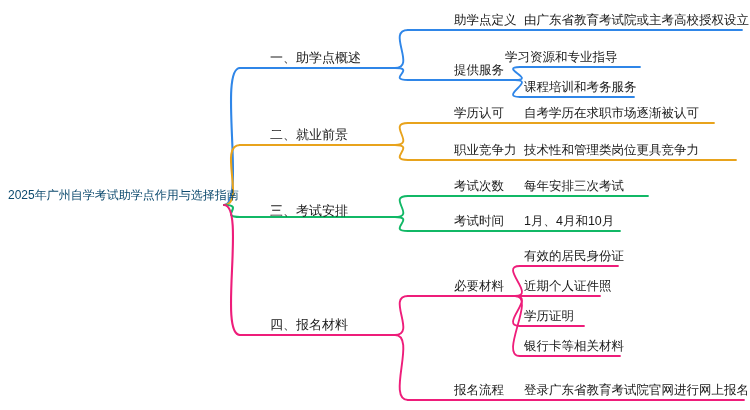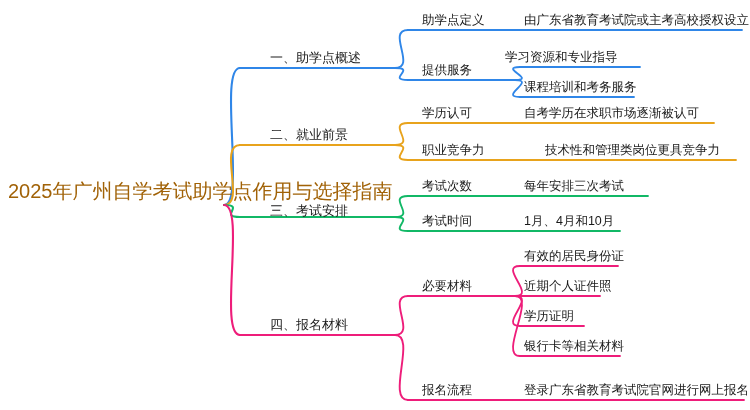--- a/index.html
+++ b/index.html
@@ -63,25 +63,25 @@
     line-height: 11px;
     white-space: nowrap;
   }
   .node-label {
     position: absolute;
     color: #1a1a1a;
     white-space: nowrap;
     line-height: 1;
   }
   .root-label {
-    font-size: 20px;
-    color: #a16207;
+    font-size: 12px;
+    color: #0c4a6e;
   }
   .lvl1-label { font-size: 13px; }
-  .lvl2-label { font-size: 12.5px; }
+  .lvl2-label { font-size: 12.5px; margin-left: 32px; }
   .lvl3-label { font-size: 12.5px; }
 </style>
 </head>
 <body>
 
 <div id="page">
 
   <svg id="mindmap-svg" viewBox="0 0 750 410" xmlns="http://www.w3.org/2000/svg">
     <g id="connectors" fill="none" stroke-linecap="round">
         <path d="M8,211 L222,211" stroke="#ffffff" stroke-width="0" stroke-linecap="round"></path>
@@ -142,21 +142,21 @@
       <div class="node-label lvl1-label" style="left: 270px; bottom: 346px;">一、助学点概述</div>
       <div class="node-label lvl2-label" style="left: 422px; bottom: 384px;">助学点定义</div>
       <div class="node-label lvl3-label" style="left: 524px; bottom: 384px;">由广东省教育考试院或主考高校授权设立</div>
       <div class="node-label lvl2-label" style="left: 422px; bottom: 334px;">提供服务</div>
       <div class="node-label lvl3-label" style="left: 505px; bottom: 347px;">学习资源和专业指导</div>
       <div class="node-label lvl3-label" style="left: 524px; bottom: 317px;">课程培训和考务服务</div>
       <div class="node-label lvl1-label" style="left: 270px; bottom: 269px;">二、就业前景</div>
       <div class="node-label lvl2-label" style="left: 422px; bottom: 291px;">学历认可</div>
       <div class="node-label lvl3-label" style="left: 524px; bottom: 291px;">自考学历在求职市场逐渐被认可</div>
       <div class="node-label lvl2-label" style="left: 422px; bottom: 254px;">职业竞争力</div>
-      <div class="node-label lvl3-label" style="left: 524px; bottom: 254px; margin-left: 21px;">技术性和管理类岗位更具竞争力</div>
+      <div class="node-label lvl3-label" style="left: 524px; bottom: 254px;">技术性和管理类岗位更具竞争力</div>
       <div class="node-label lvl1-label" style="left: 270px; bottom: 193px;">三、考试安排</div>
       <div class="node-label lvl2-label" style="left: 422px; bottom: 218px;">考试次数</div>
       <div class="node-label lvl3-label" style="left: 524px; bottom: 218px; text-align: right;">每年安排三次考试</div>
       <div class="node-label lvl2-label" style="left: 422px; bottom: 183px;">考试时间</div>
       <div class="node-label lvl3-label" style="left: 524px; bottom: 183px;">1月、4月和10月</div>
       <div class="node-label lvl1-label" style="left: 270px; bottom: 79px;">四、报名材料</div>
       <div class="node-label lvl2-label" style="left: 422px; bottom: 118px;">必要材料</div>
       <div class="node-label lvl3-label" style="left: 524px; bottom: 148px;">有效的居民身份证</div>
       <div class="node-label lvl3-label" style="left: 524px; bottom: 118px;">近期个人证件照</div>
       <div class="node-label lvl3-label" style="left: 524px; bottom: 88px;">学历证明</div>

